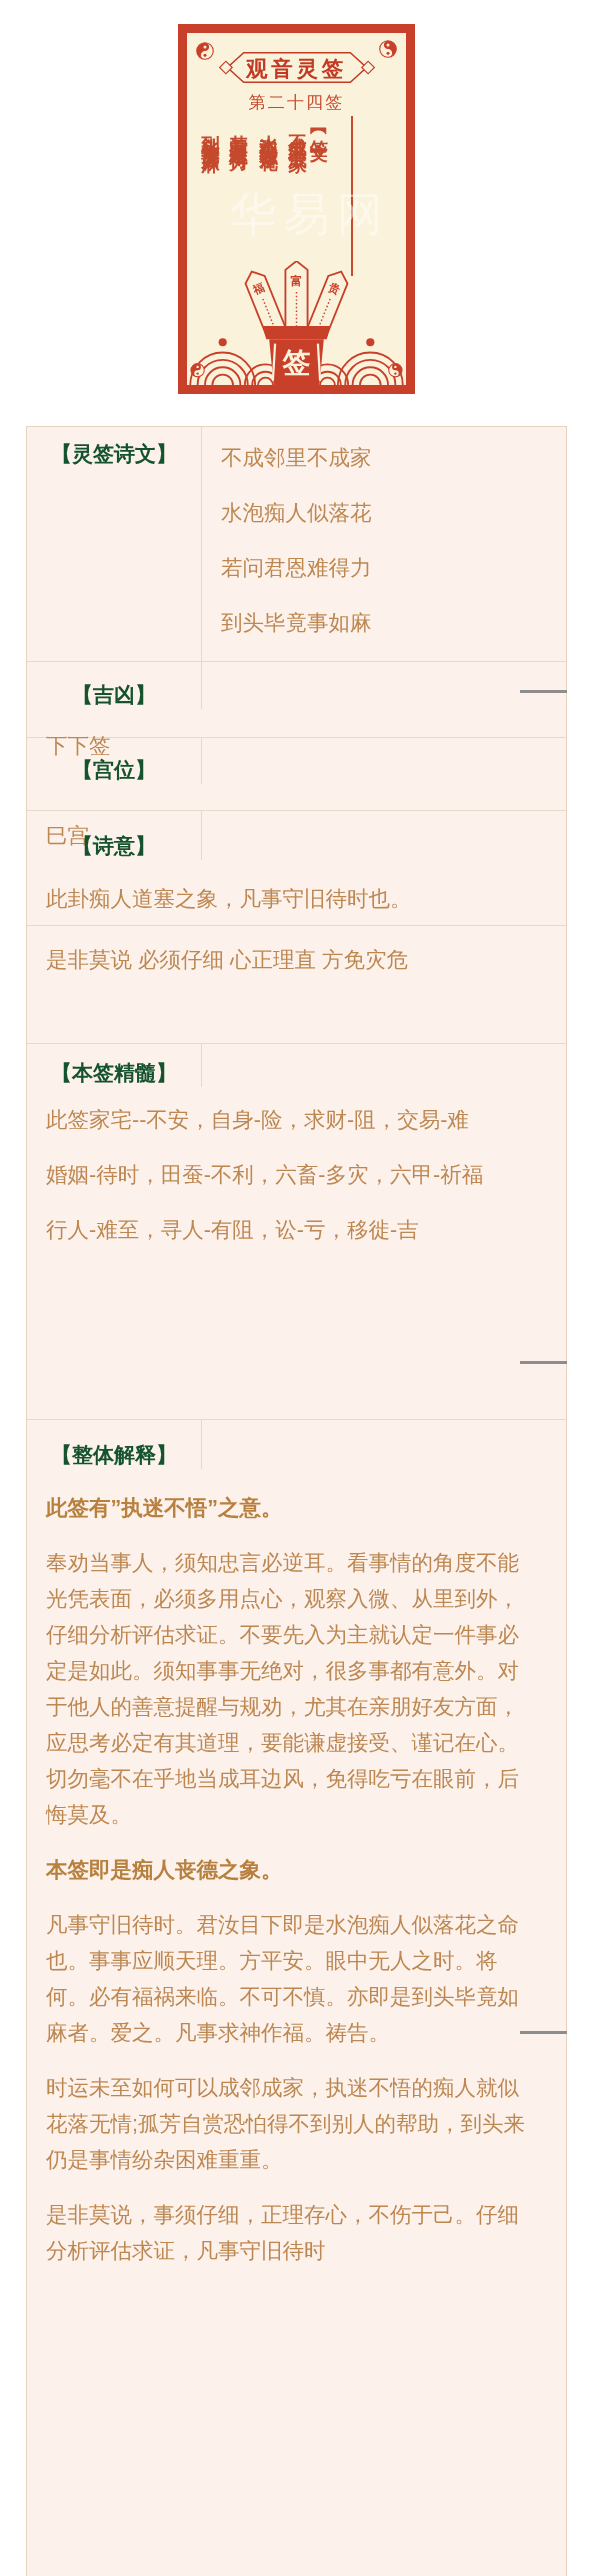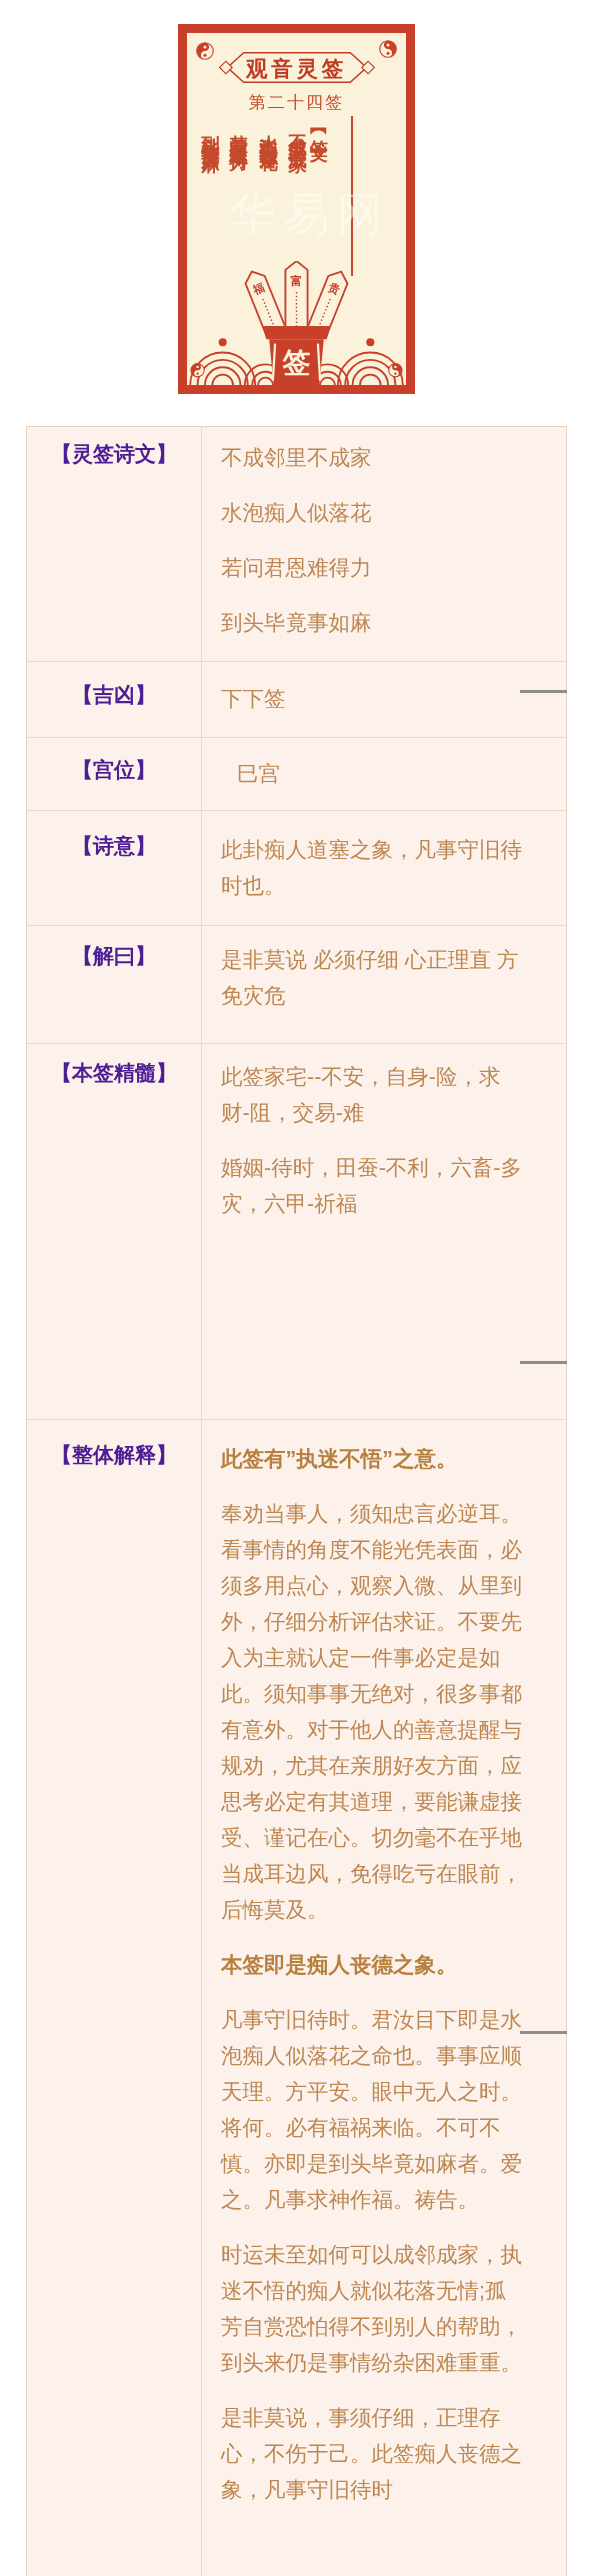--- a/index.html
+++ b/index.html
@@ -44,24 +44,24 @@
   .card-watermark{
     position:absolute;left:43px;top:151px;font-size:46px;font-weight:400;
     color:rgba(255,255,255,0.45);letter-spacing:7.4px;pointer-events:none;
   }
   
   .fortune-table{
     position:absolute;left:26px;top:424px;width:541px;
     background:#fdf2eb;border:1.5px solid #e5d2c0;box-sizing:border-box;
   }
   .t-row{display:flex;box-sizing:border-box;}
-  .t-row + .t-row{border-top:1.5px solid #e9d9ca;}
+  .t-row + .t-row{border-top:1.5px solid #e9d9ca;flex-direction:column;}
   .t-label{
     width:175px;box-sizing:border-box;border-right:1.5px solid #e9d9ca;
-    text-align:center;color:#4c1d95;font-weight:700;font-size:21px;
+    text-align:center;color:#14532d;font-weight:700;font-size:21px;
     flex-shrink:0;
   }
   .t-content{
     flex:1;box-sizing:border-box;padding-left:19px;padding-right:39px;
     color:#bd8752;font-size:21.5px;line-height:36px;
   }
   .t-content p{margin:0 0 19px 0;}
   .t-content p:last-child{margin-bottom:0;}
   .t-content p.bold{font-weight:700;color:#b8803f;}
   .r1{height:234px;} .r1 .t-label{padding-top:13.3px;} .r1 .t-content{padding-top:13.3px;}
@@ -203,43 +203,43 @@
     </div>
 
     <div class="t-row r4">
       <div class="t-label">【诗意】</div>
       <div class="t-content">
         <p>此卦痴人道塞之象，凡事守旧待时也。</p>
       </div>
     </div>
 
     <div class="t-row r5">
-      <div class="t-label">【解曰】</div>
       <div class="t-content">
         <p>是非莫说 必须仔细 心正理直 方免灾危</p>
       </div>
     </div>
 
     <div class="t-row r6">
       <div class="t-label">【本签精髓】</div>
       <div class="t-content">
         <p>此签家宅--不安，自身-险，求财-阻，交易-难</p>
         <p>婚姻-待时，田蚕-不利，六畜-多灾，六甲-祈福</p>
+        <p>行人-难至，寻人-有阻，讼-亏，移徙-吉</p>
       </div>
     </div>
 
     <div class="t-row r7">
       <div class="t-label">【整体解释】</div>
       <div class="t-content">
         <p class="bold">此签有”执迷不悟”之意。</p>
         <p>奉劝当事人，须知忠言必逆耳。看事情的角度不能光凭表面，必须多用点心，观察入微、从里到外，仔细分析评估求证。不要先入为主就认定一件事必定是如此。须知事事无绝对，很多事都有意外。对于他人的善意提醒与规劝，尤其在亲朋好友方面，应思考必定有其道理，要能谦虚接受、谨记在心。切勿毫不在乎地当成耳边风，免得吃亏在眼前，后悔莫及。</p>
         <p class="bold">本签即是痴人丧德之象。</p>
         <p>凡事守旧待时。君汝目下即是水泡痴人似落花之命也。事事应顺天理。方平安。眼中无人之时。将何。必有福祸来临。不可不慎。亦即是到头毕竟如麻者。爱之。凡事求神作福。祷告。</p>
         <p>时运未至如何可以成邻成家，执迷不悟的痴人就似花落无情;孤芳自赏恐怕得不到别人的帮助，到头来仍是事情纷杂困难重重。</p>
-        <p>是非莫说，事须仔细，正理存心，不伤于己。此签痴人丧德之象，凡事守旧待时</p>
+        <p>是非莫说，事须仔细，正理存心，不伤于己。仔细分析评估求证，凡事守旧待时</p>
       </div>
     </div>
   </div>
 
   <div class="gray-dash dash1"></div>
   <div class="gray-dash dash2"></div>
   <div class="gray-dash dash3"></div>
 
 </div>
 

